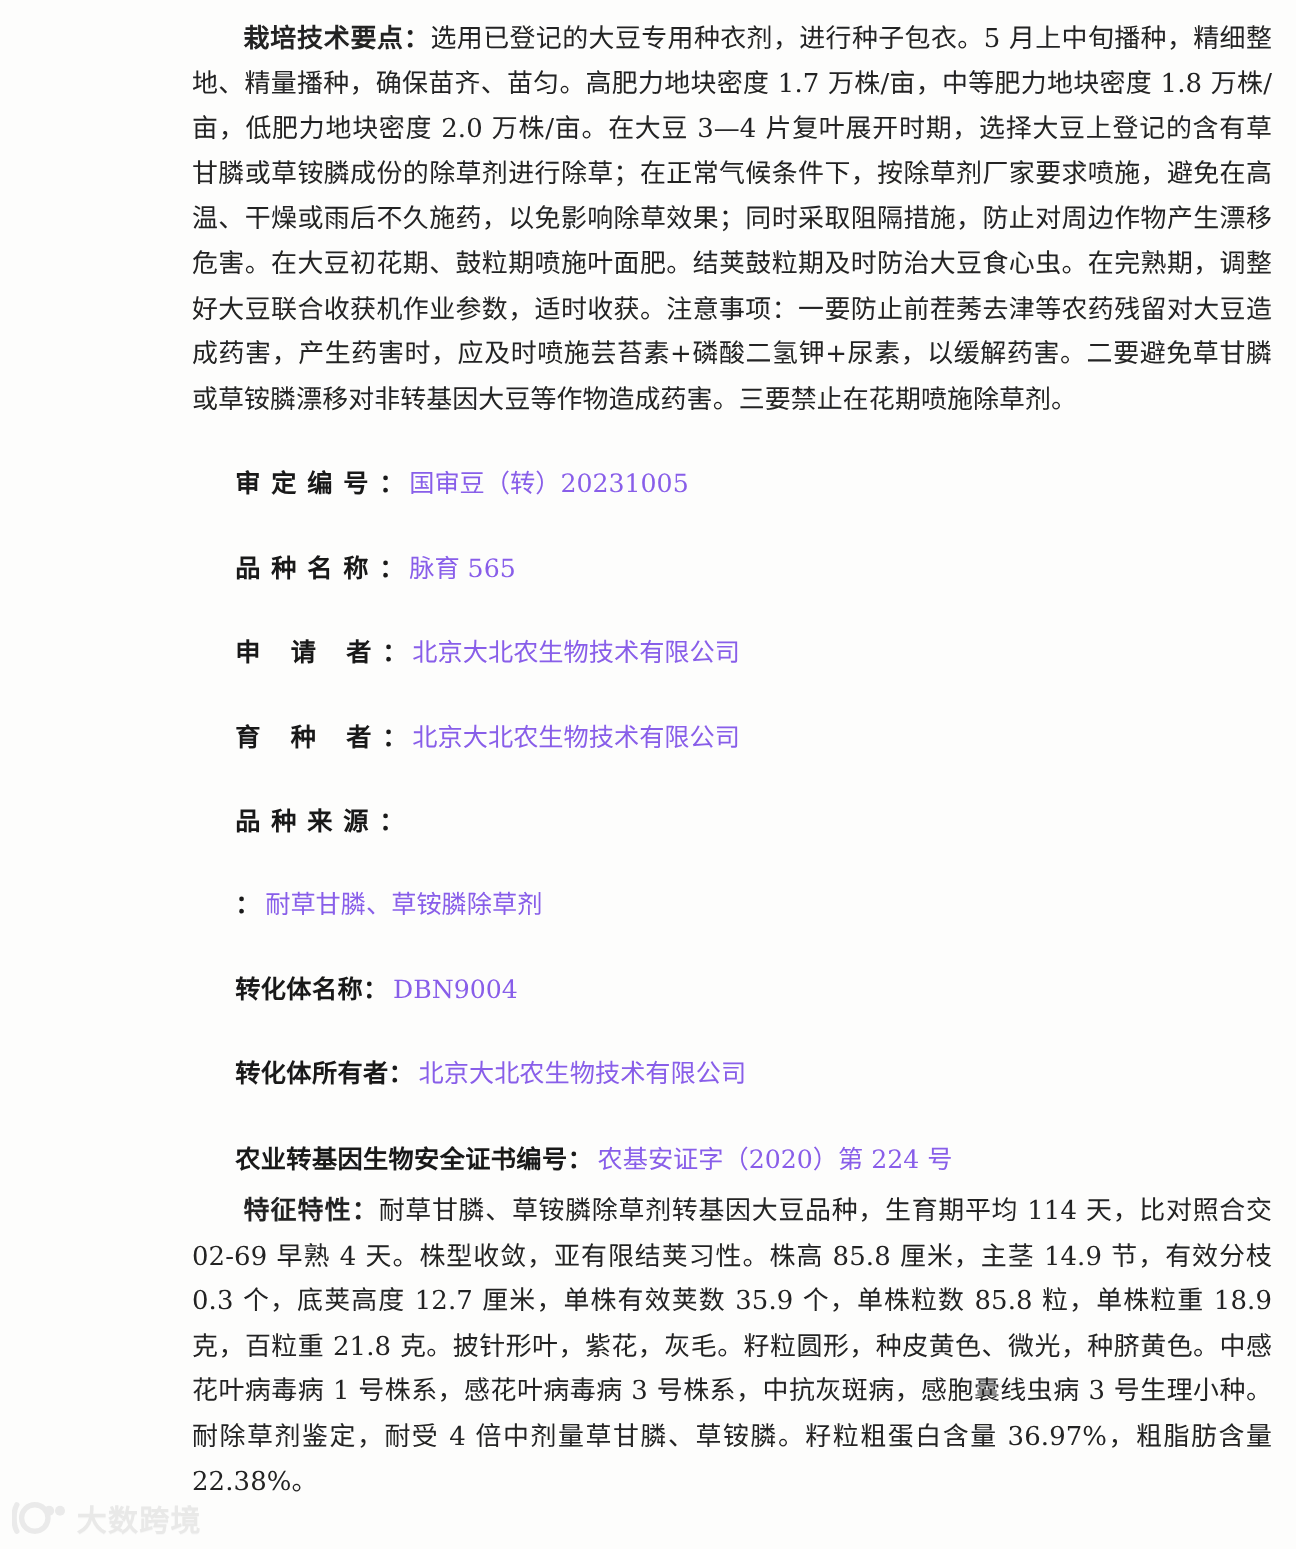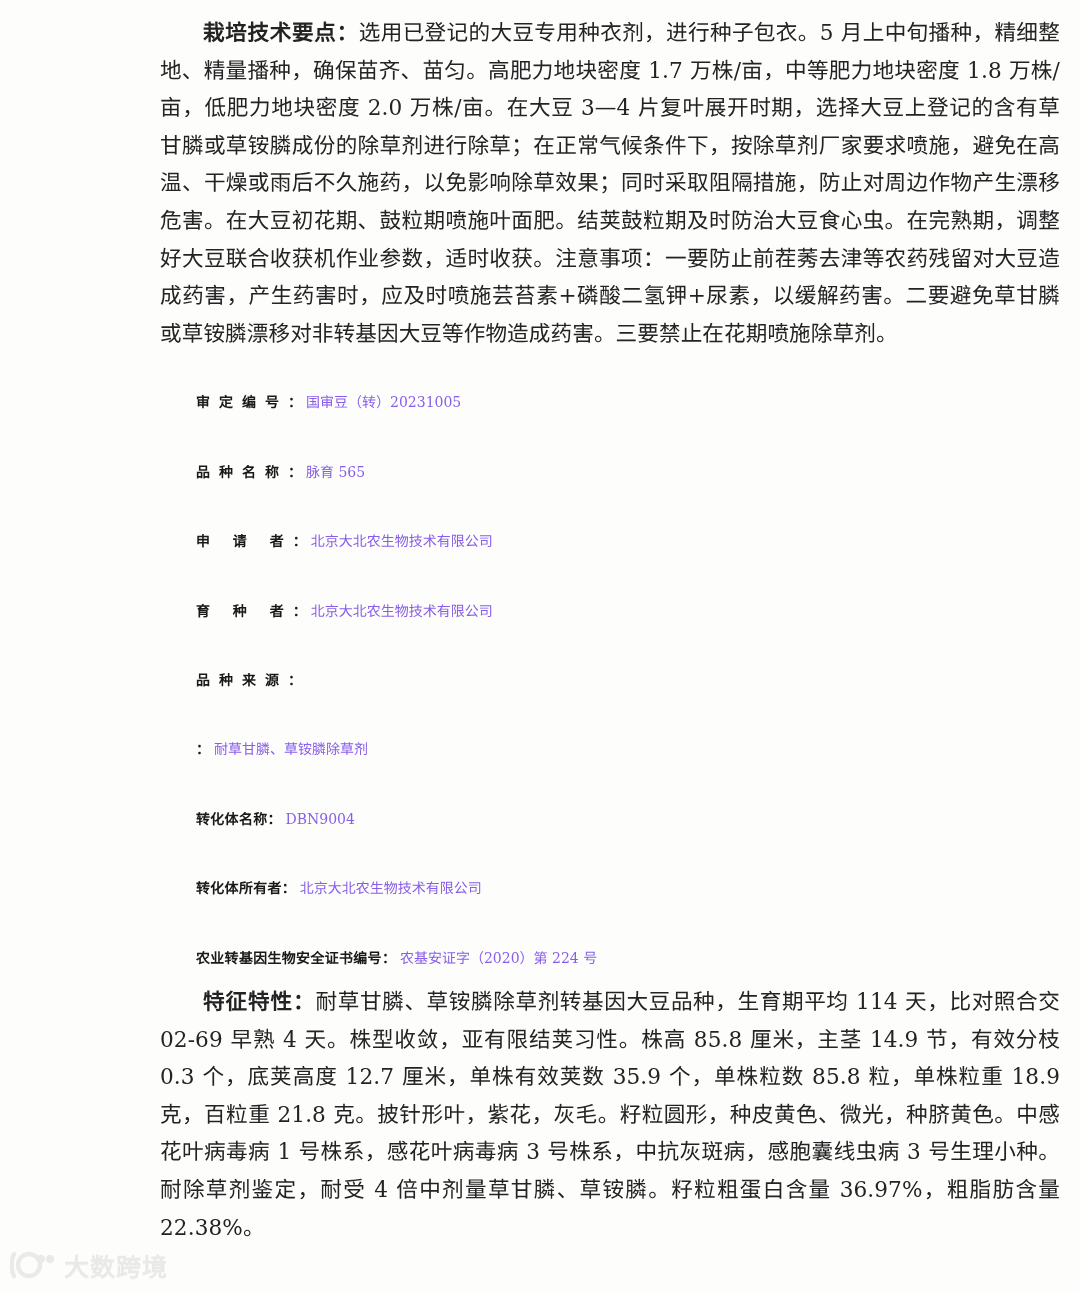--- a/index.html
+++ b/index.html
@@ -47,21 +47,21 @@
   }
   
   .field-list {
     margin-top: 26px;
     margin-bottom: 6px;
     padding-left: 36px;
   }
   .field-row {
     display: flex;
     align-items: baseline;
-    font-size: 14px;
+    font-size: 21px;
     line-height: 37.4px;
     white-space: nowrap;
     margin-top: 32px;
   }
   .field-label {
     font-weight: bold;
     color: #191919;
     letter-spacing: 0.3px;
     flex: 0 0 auto;
   }

